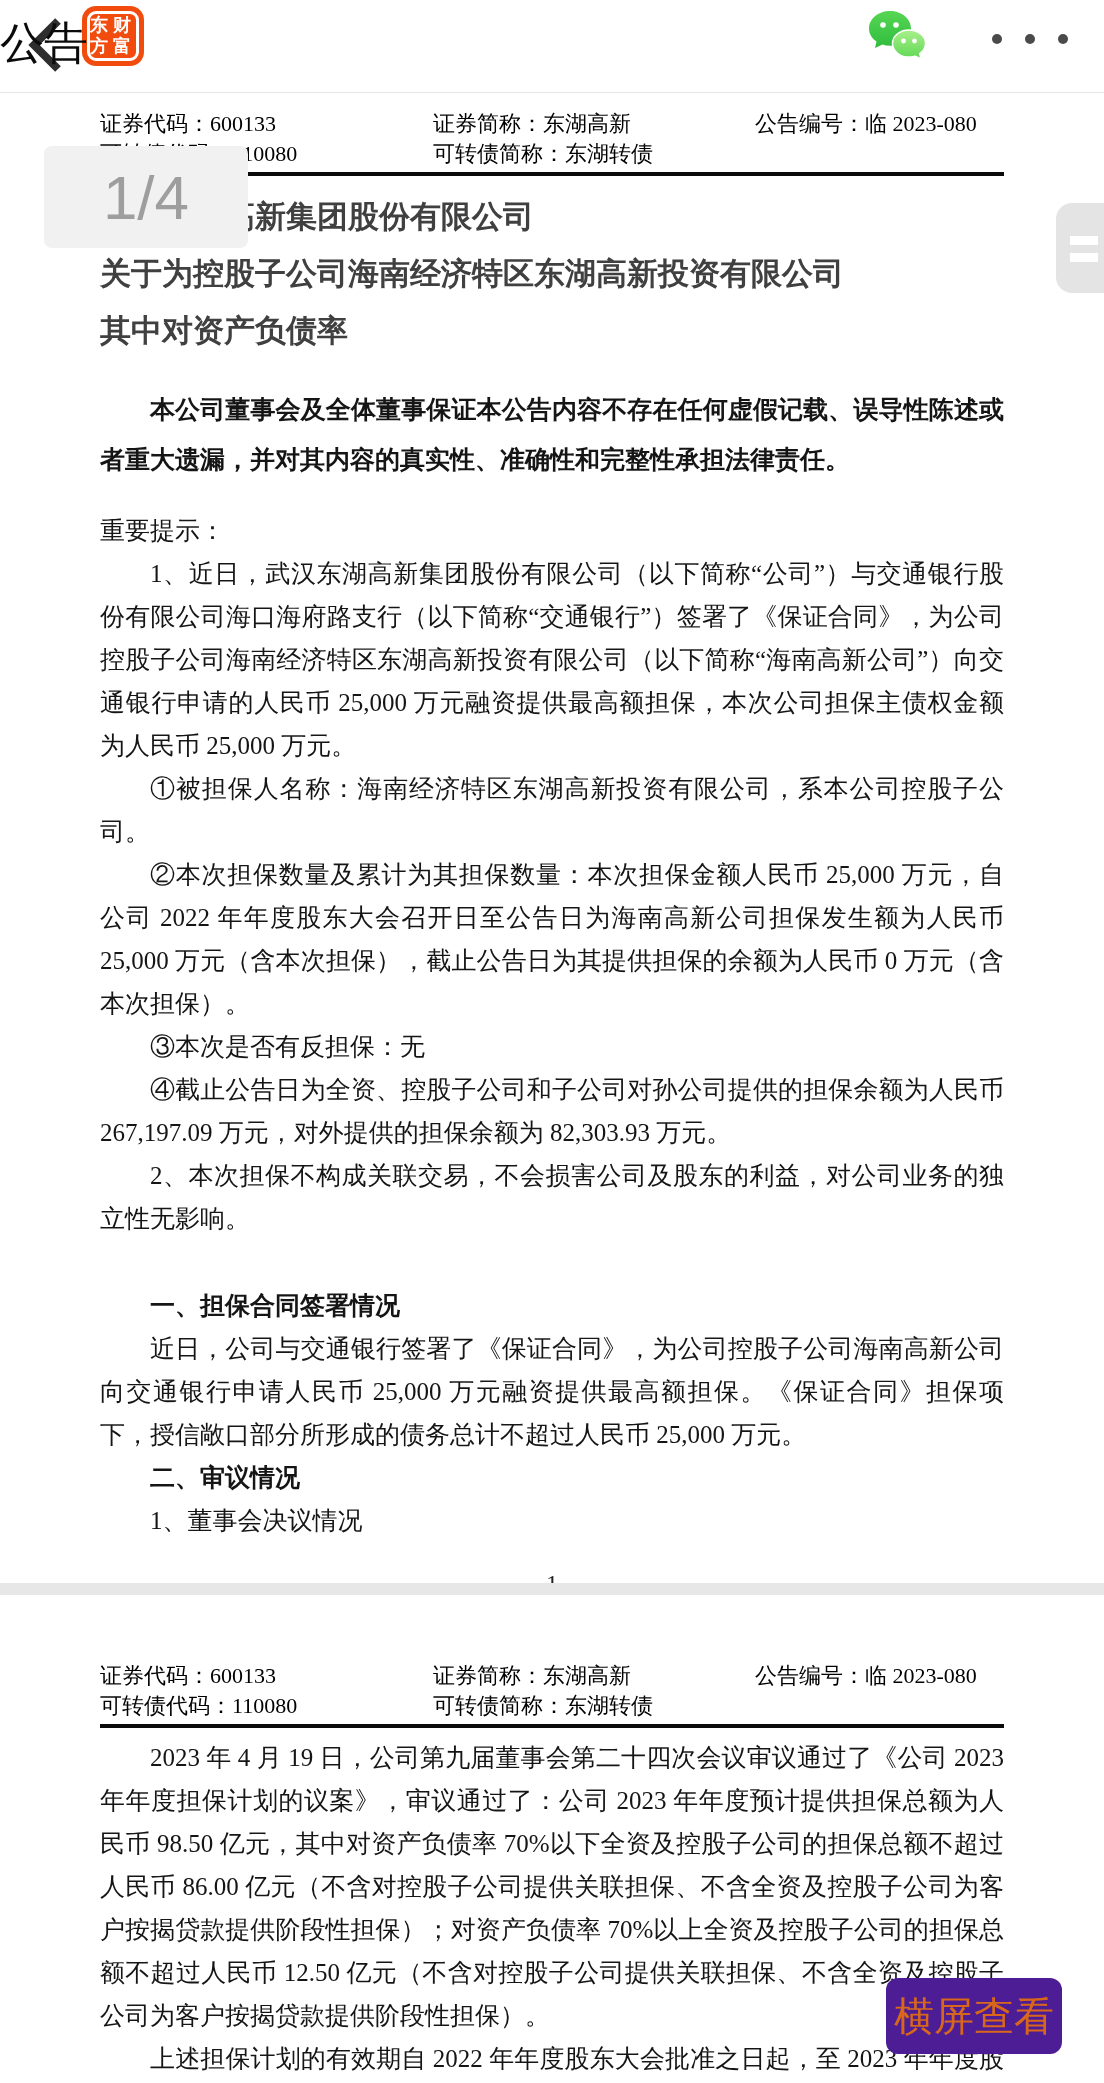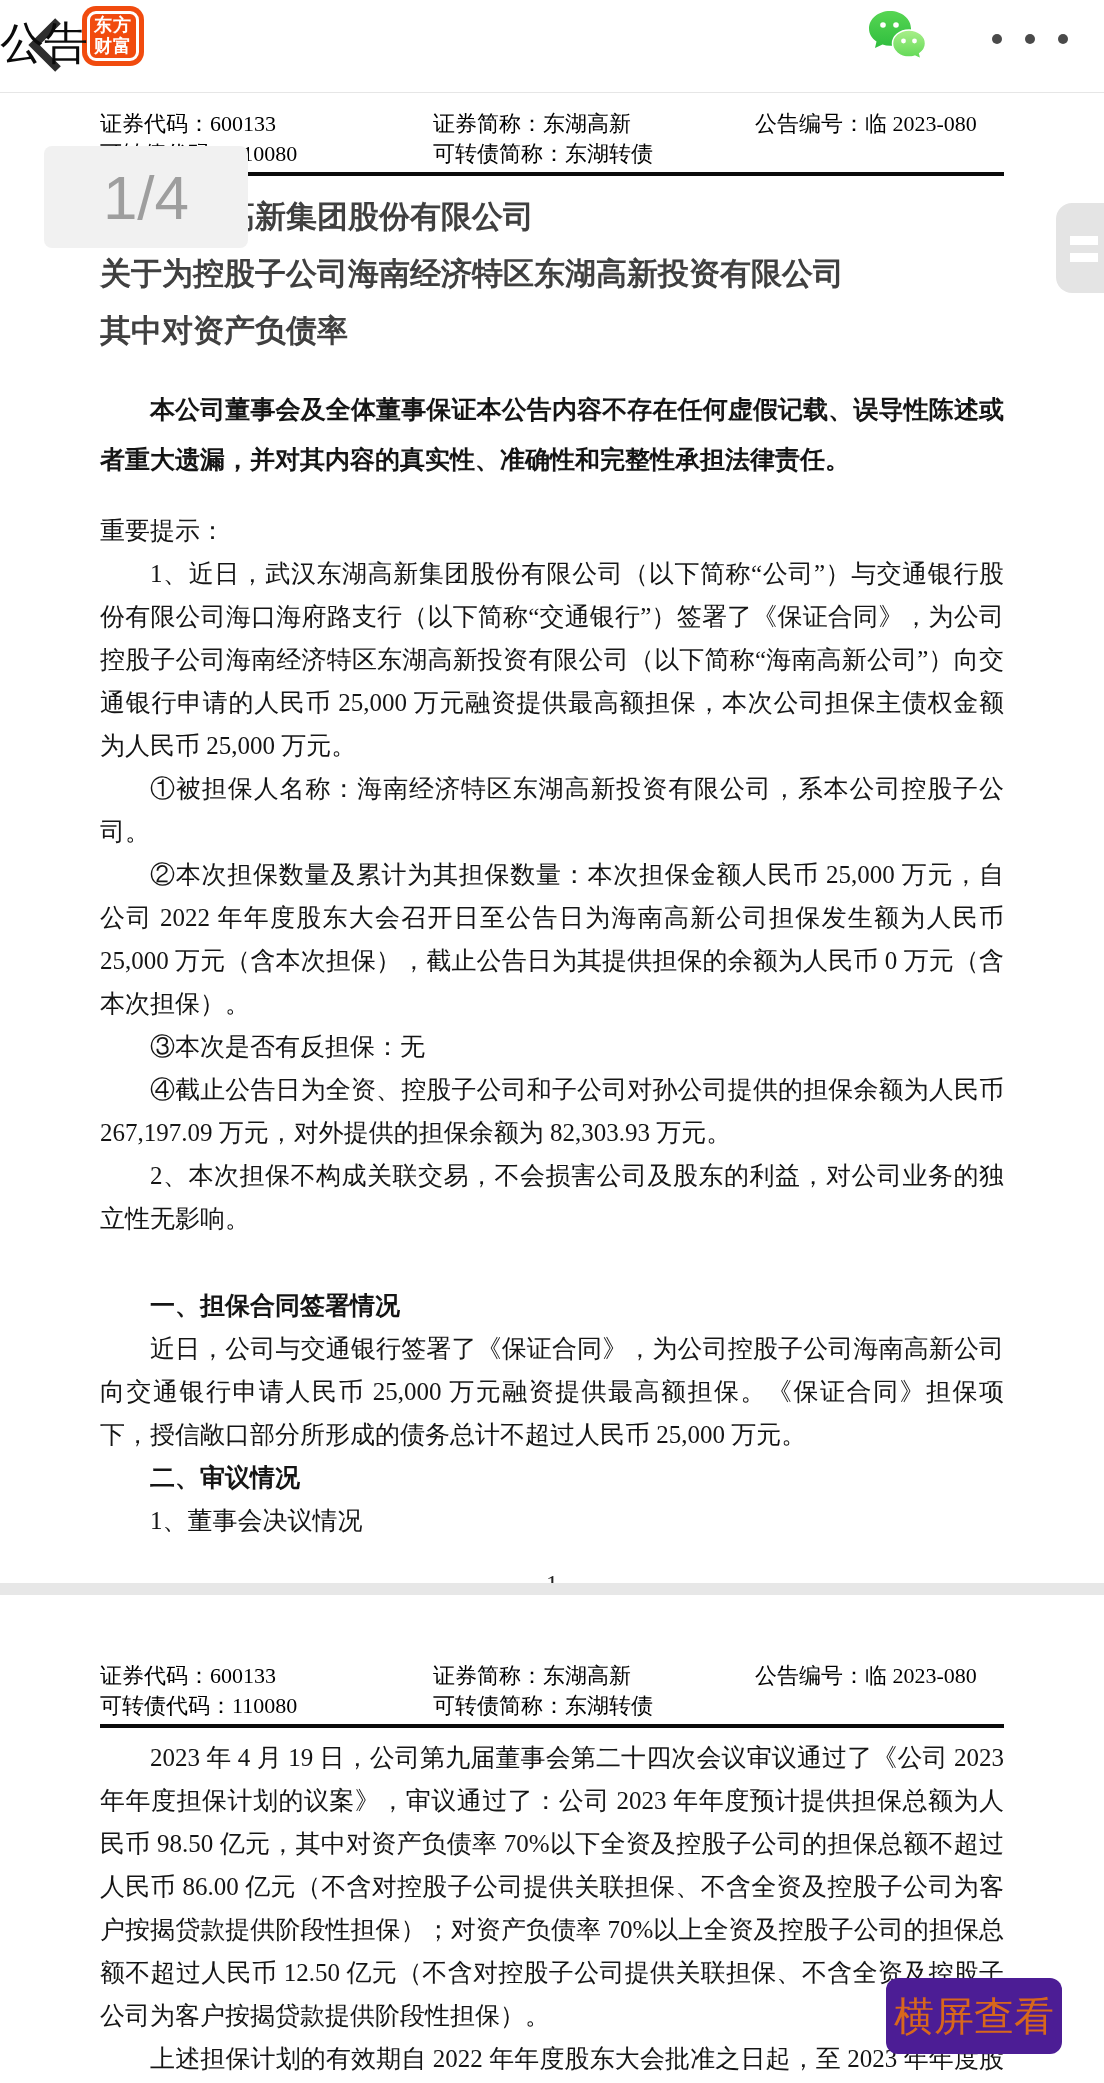--- a/index.html
+++ b/index.html
@@ -12,21 +12,21 @@
     position:absolute;top:0;left:0;width:1104px;height:92px;
     background:#ffffff;border-bottom:1px solid #e6e6e6;z-index:30;
   }
   .back-btn{position:absolute;left:26px;top:16px;width:40px;height:58px;cursor:pointer;}
   .app-logo{
     position:absolute;left:82px;top:6px;width:62px;height:60px;
     background:#f14b0e;border-radius:14px;box-sizing:border-box;padding:5px;
   }
   .app-logo-inner{
     width:100%;height:100%;box-sizing:border-box;border:3px solid #ffffff;border-radius:9px;
-    display:flex;flex-direction:column;align-items:center;justify-content:center;
+    display:flex;flex-direction:row;align-items:center;justify-content:center;
     color:#ffffff;font-weight:bold;font-size:18px;line-height:21px;letter-spacing:1px;
   }
   .nav-title{
     position:absolute;left:0;right:0;top:14px;
     font-size:44px;color:#0b0b0b;font-weight:400;
   }
   .wechat-btn{position:absolute;left:866px;top:8px;width:62px;height:58px;cursor:pointer;}
   .more-btn{position:absolute;left:992px;top:14px;width:76px;height:50px;display:flex;align-items:center;justify-content:space-between;cursor:pointer;}
   .more-btn i{width:10px;height:10px;border-radius:50%;background:#4a4a4a;}
   

